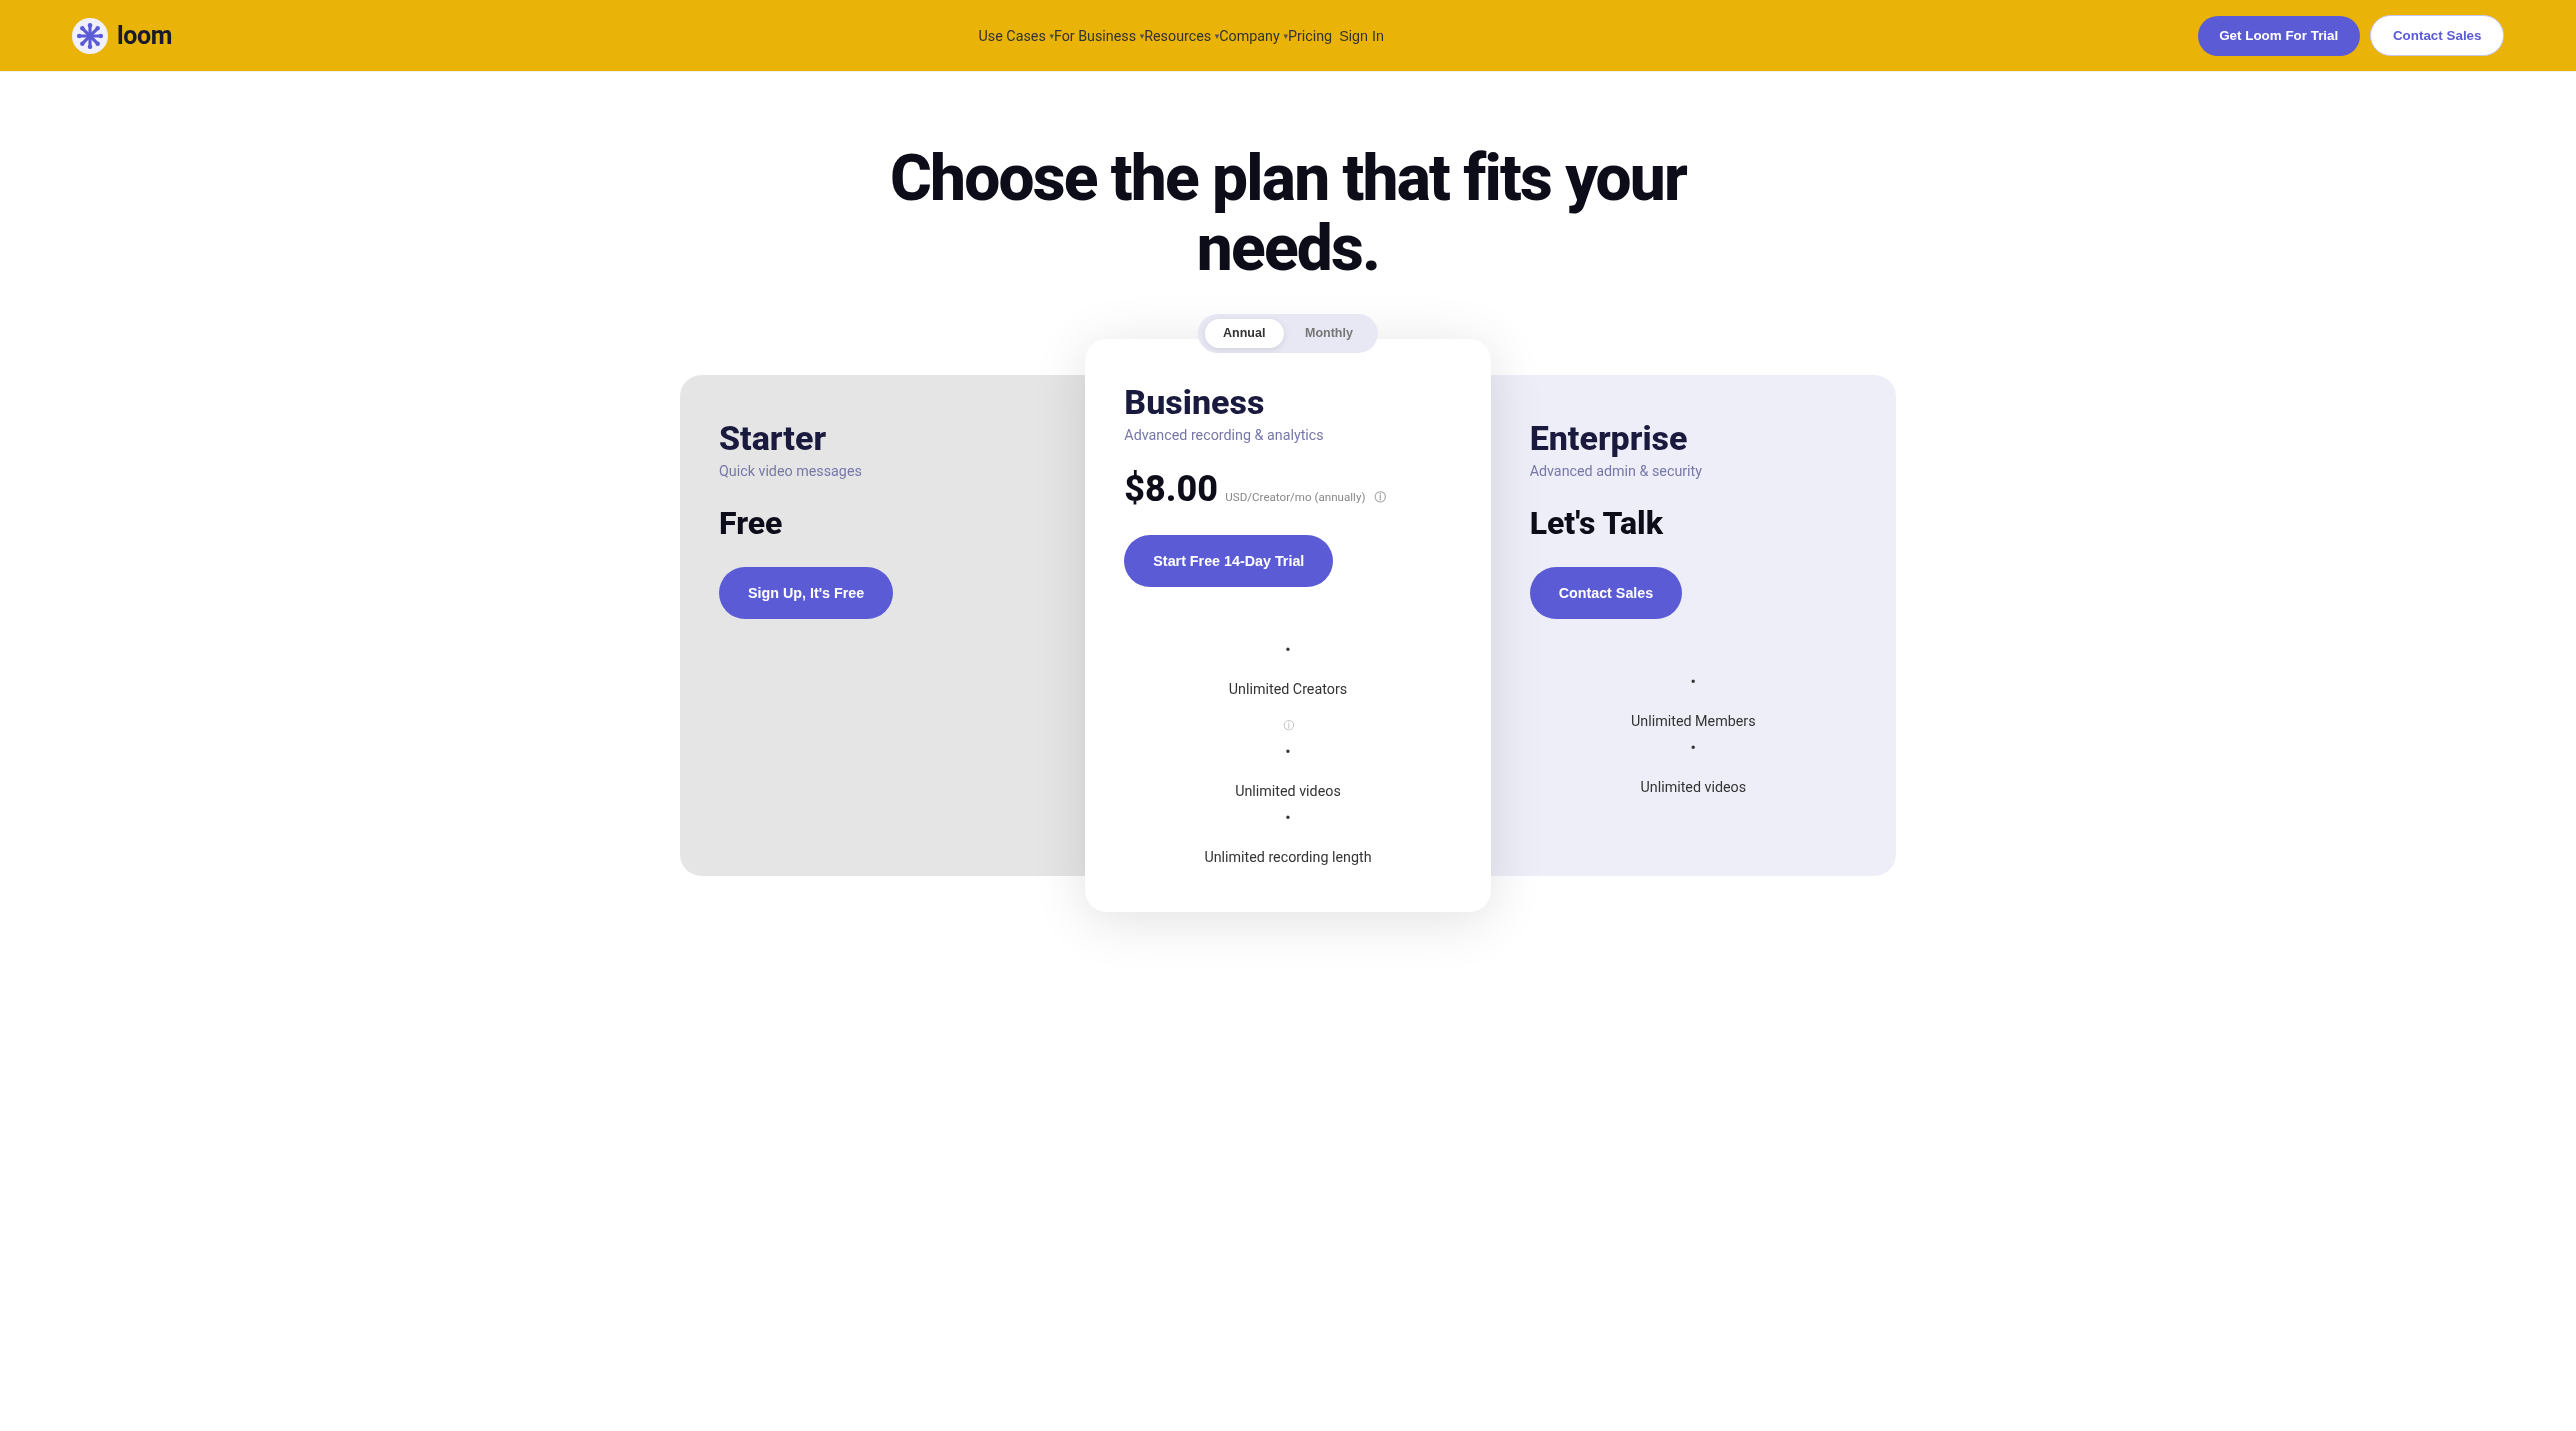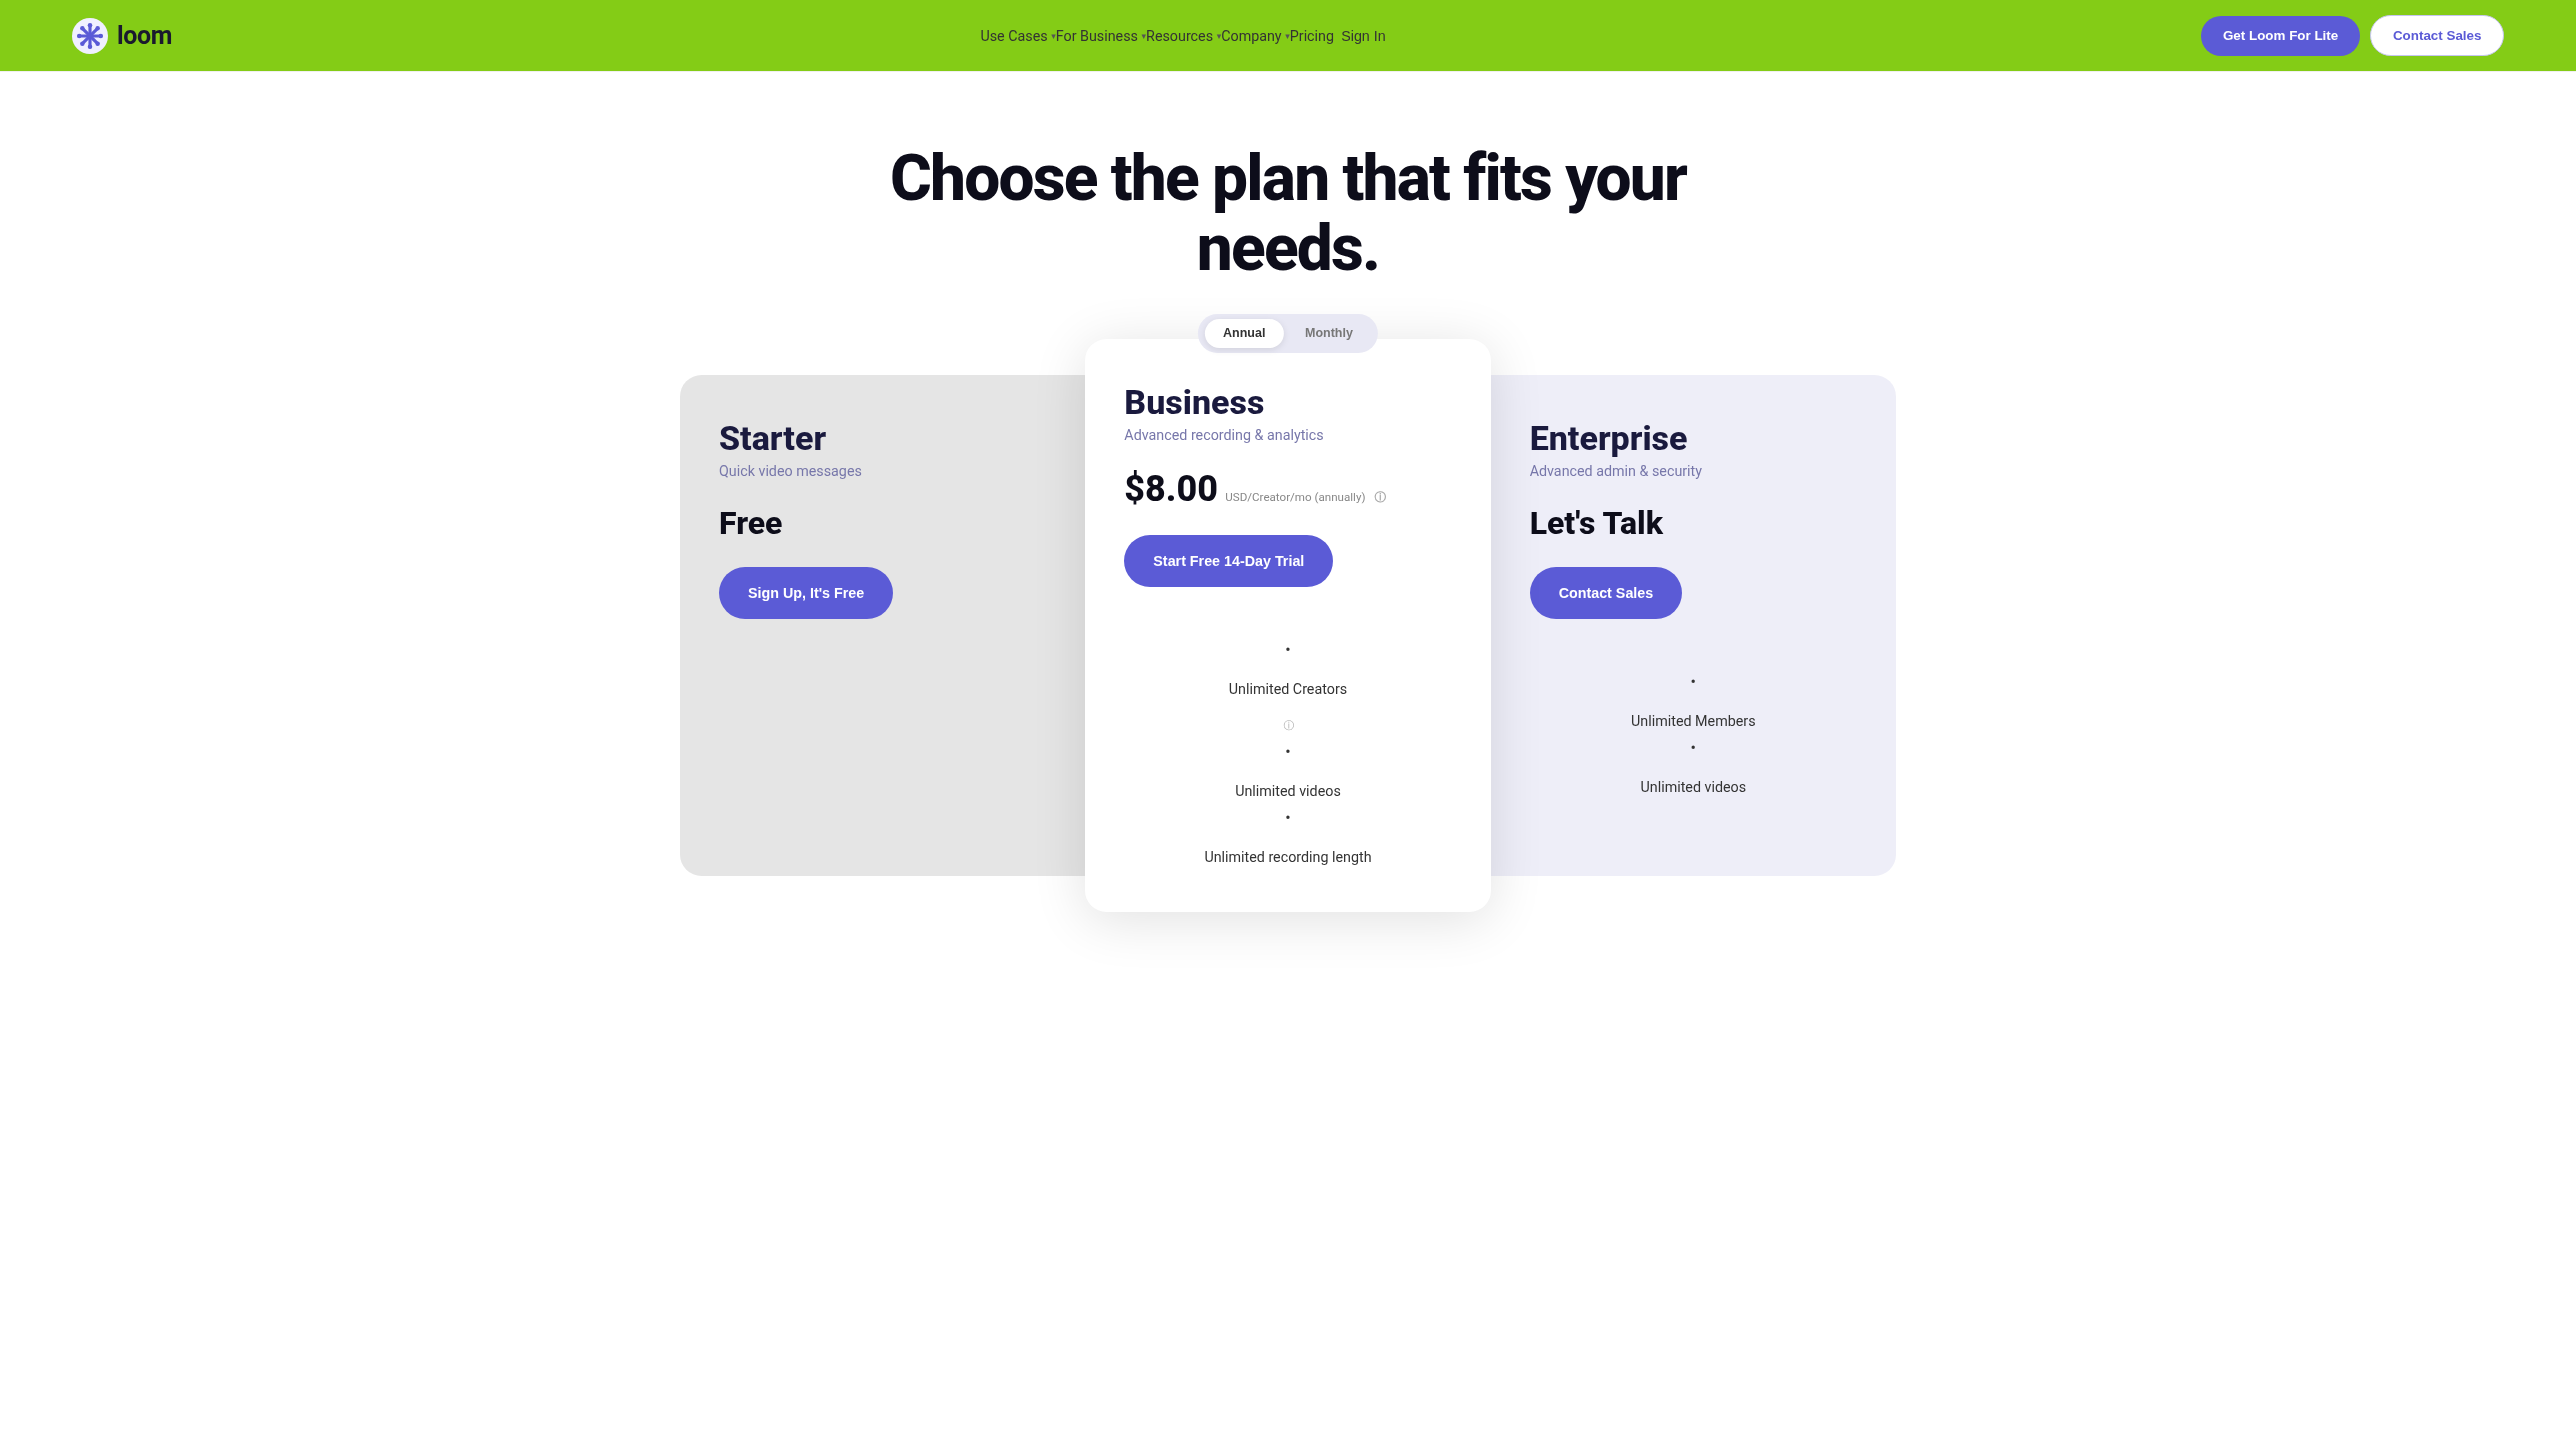--- a/index.html
+++ b/index.html
@@ -15,21 +15,21 @@
       min-height: 100vh;
     }
 
     
     .navbar {
       display: flex;
       align-items: center;
       justify-content: space-between;
       padding: 0 72px;
       height: 72px;
-      background: #84cc16;
+      background: #eab308;
       border-bottom: 0.9px solid #f0f0f0;
     }
 
     .nav-logo {
       display: flex;
       align-items: center;
       gap: 9px;
       text-decoration: none;
       cursor: pointer;
     }
@@ -333,21 +333,21 @@
       <span>Company</span>
       <span class="arrow">▾</span>
     </a>
     <a class="nav-link">
       <span>Pricing</span>
     </a>
     <button class="btn-signin">Sign In</button>
   </div>
 
   <div class="nav-actions">
-    <button class="btn-primary">Get Loom For Lite</button>
+    <button class="btn-primary">Get Loom For Trial</button>
     <button class="btn-outline">Contact Sales</button>
   </div>
 </nav>
 
 <section class="hero">
   <h1 class="hero-title">Choose the plan that fits your needs.</h1>
 </section>
 
 <section class="pricing-section">
 

